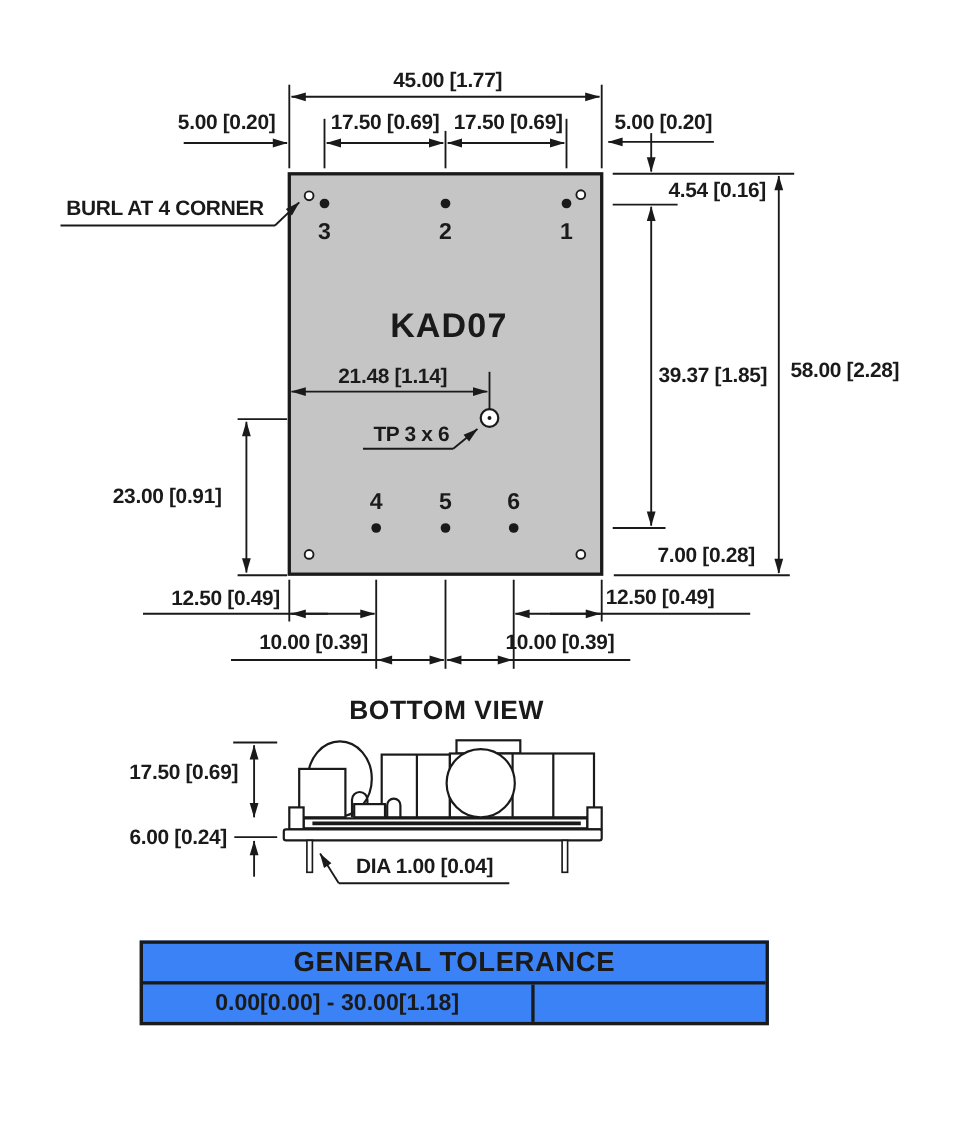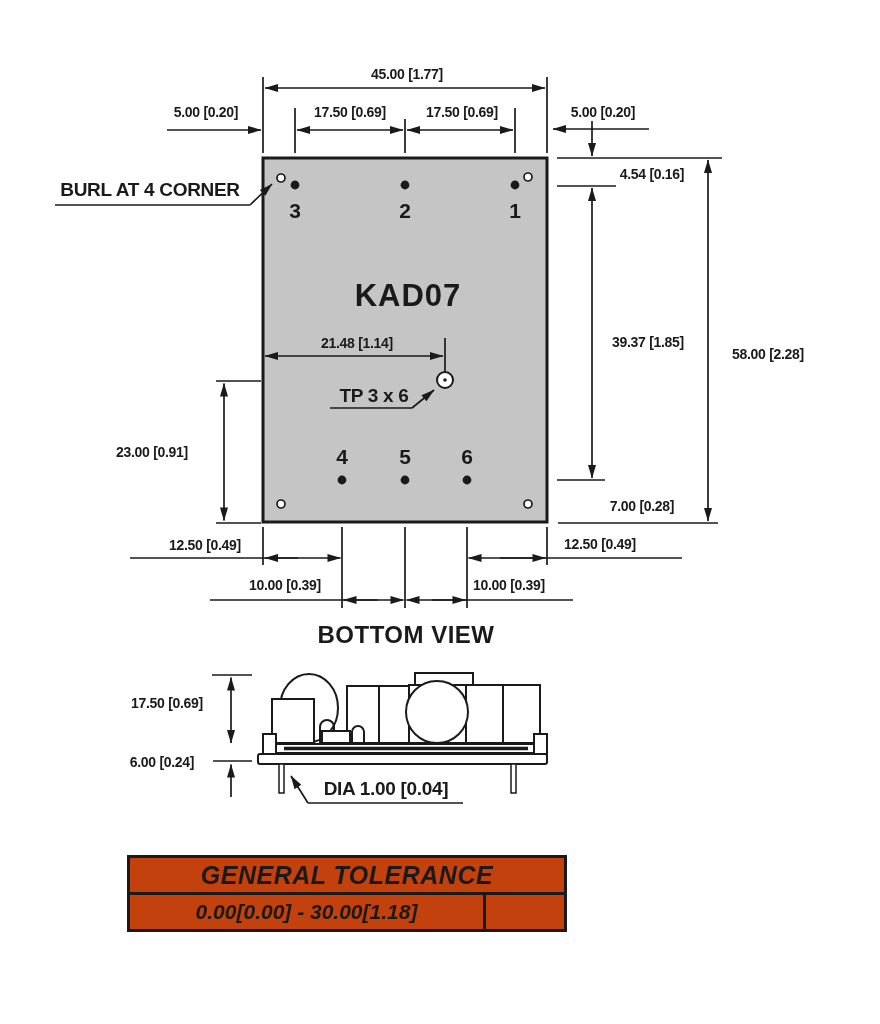--- a/index.html
+++ b/index.html
@@ -1,26 +1,26 @@
 <!DOCTYPE html>
 <html><head>
 <meta charset="utf-8">
 <style>
   html,body{margin:0;padding:0;background:#fff;}
   body{width:880px;height:1024px;position:relative;overflow:hidden;
        font-family:"Liberation Sans",sans-serif;color:#1a1a1a;}
   svg{position:absolute;left:0;top:0;}
   .t{position:absolute;transform:translate(-50%,-50%);font-weight:bold;
-     font-size:14px;white-space:nowrap;letter-spacing:-0.3px;}
+     font-size:19px;white-space:nowrap;letter-spacing:-0.3px;}
   .pin{font-size:21px;letter-spacing:0;}
   .kad{font-size:31px;letter-spacing:1px;margin-top:32px;}
-  .bv{font-size:24px;letter-spacing:0.5px;}
+  .bv{font-size:24px;letter-spacing:0.5px;margin-top:12px;}
   .note{font-size:19px;}
-  .tol-table{position:absolute;left:127px;top:855px;width:440px;
-     border:3px solid #1a1a1a;box-sizing:border-box;background:#c2410c;font-style:italic;}
+  .tol-table{position:absolute;left:127px;top:855px;width:572px;
+     border:3px solid #1a1a1a;box-sizing:border-box;background:#3b82f6;}
   .tol-header{height:34px;border-bottom:3px solid #1a1a1a;display:flex;
      align-items:center;justify-content:center;font-weight:bold;font-size:25px;
      letter-spacing:0.5px;}
   .tol-row{display:flex;height:34px;border-bottom:3px solid #737373;}
   .tol-row:last-child{border-bottom:none;}
   .tol-cell{display:flex;align-items:center;justify-content:center;
      font-weight:bold;font-size:21px;box-sizing:border-box;}
   .tol-cell.range{width:356px;border-right:3px solid #1a1a1a;}
   .tol-cell.tol{flex:1;}
 </style>
@@ -151,21 +151,21 @@
 <div class="t note" style="left:150px;top:190px">BURL AT 4 CORNER</div>
 
 <div class="t pin" style="left:295px;top:211px">3</div>
 <div class="t pin" style="left:405px;top:211px">2</div>
 <div class="t pin" style="left:515px;top:211px">1</div>
 
 <div class="t kad" style="left:408px;top:264px">KAD07</div>
 
 <div class="t" style="left:652px;top:174px">4.54 [0.16]</div>
 <div class="t" style="left:648px;top:342px">39.37 [1.85]</div>
-<div class="t" style="left:768px;top:354px">58.00 [2.28]</div>
+<div class="t" style="left:768px;top:338px">58.00 [2.28]</div>
 <div class="t" style="left:642px;top:506px">7.00 [0.28]</div>
 
 <div class="t" style="left:357px;top:343px">21.48 [1.14]</div>
 <div class="t note" style="left:374px;top:396px">TP 3 x 6</div>
 <div class="t" style="left:152px;top:452px">23.00 [0.91]</div>
 
 <div class="t pin" style="left:342px;top:457px">4</div>
 <div class="t pin" style="left:405px;top:457px">5</div>
 <div class="t pin" style="left:467px;top:457px">6</div>
 

